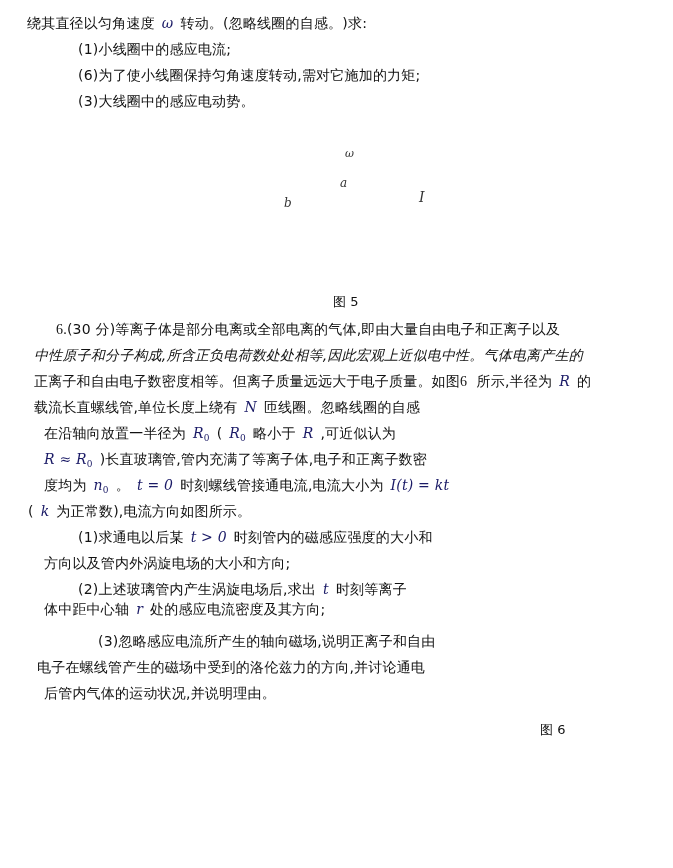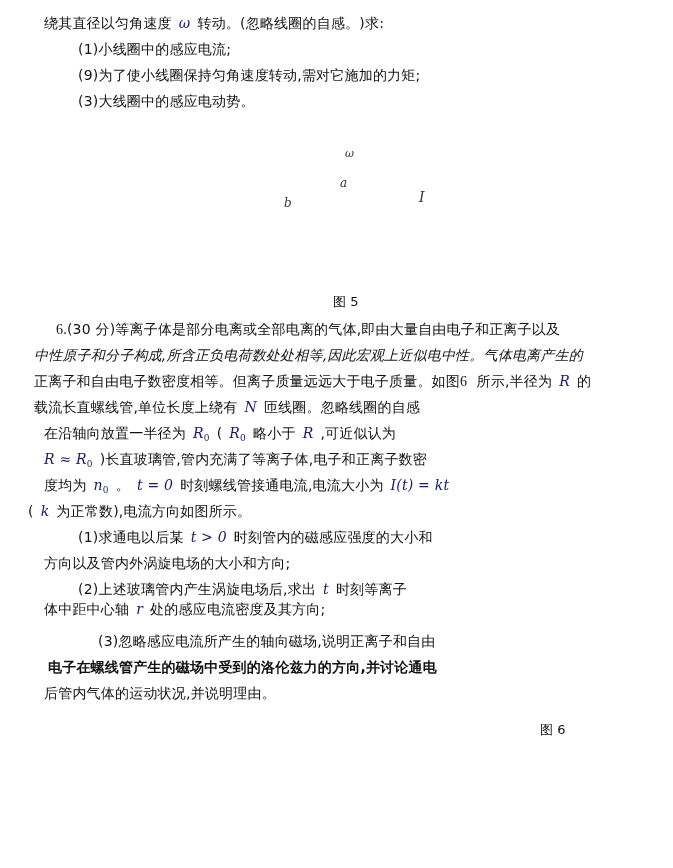--- a/index.html
+++ b/index.html
@@ -45,25 +45,25 @@
     }
     .caption {
       position: absolute;
       font-size: 13px;
       white-space: nowrap;
     }
   </style>
 </head>
 <body>
 
-<div class="line" style="left:44px; top:14px;">
+<div class="line" style="left:27px; top:14px;">
   <span>绕其直径以匀角速度</span><span class="math">ω</span><span>转动。(忽略线圈的自感。)求:</span>
 </div>
 <div class="line" style="left:78px; top:40px;">(1)小线圈中的感应电流;</div>
-<div class="line" style="left:78px; top:66px;">(9)为了使小线圈保持匀角速度转动,需对它施加的力矩;</div>
+<div class="line" style="left:78px; top:66px;">(6)为了使小线圈保持匀角速度转动,需对它施加的力矩;</div>
 <div class="line" style="left:78px; top:92px;">(3)大线圈中的感应电动势。</div>
 
 <div>
   <span class="label" style="left:345px; top:147px; font-size:11px;">ω</span>
   <span class="label" style="left:340px; top:176px; font-size:12px;">a</span>
   <span class="label" style="left:284px; top:196px; font-size:12px;">b</span>
   <span class="label" style="left:419px; top:189px; font-size:14px;">I</span>
   <span class="caption" style="left:333px; top:293px;">图 5</span>
 </div>
 
@@ -94,16 +94,16 @@
   <span>(1)求通电以后某</span><span class="math">t &gt; 0</span><span>时刻管内的磁感应强度的大小和</span>
 </div>
 <div class="line" style="left:44px; top:554px;">方向以及管内外涡旋电场的大小和方向;</div>
 <div class="line" style="left:78px; top:580px;">
   <span>(2)上述玻璃管内产生涡旋电场后,求出</span><span class="math">t</span><span>时刻等离子</span>
 </div>
 <div class="line" style="left:44px; top:600px;">
   <span>体中距中心轴</span><span class="math">r</span><span>处的感应电流密度及其方向;</span>
 </div>
 <div class="line" style="left:78px; top:632px;margin-left:20px;">(3)忽略感应电流所产生的轴向磁场,说明正离子和自由</div>
-<div class="line" style="left:48px; top:658px;font-weight:bold;">电子在螺线管产生的磁场中受到的洛伦兹力的方向,并讨论通电</div>
+<div class="line" style="left:37px; top:658px;">电子在螺线管产生的磁场中受到的洛伦兹力的方向,并讨论通电</div>
 <div class="line" style="left:44px; top:684px;">后管内气体的运动状况,并说明理由。</div>
 
 <span class="caption" style="left:540px; top:721px;">图 6</span>
 
 </body></html>

